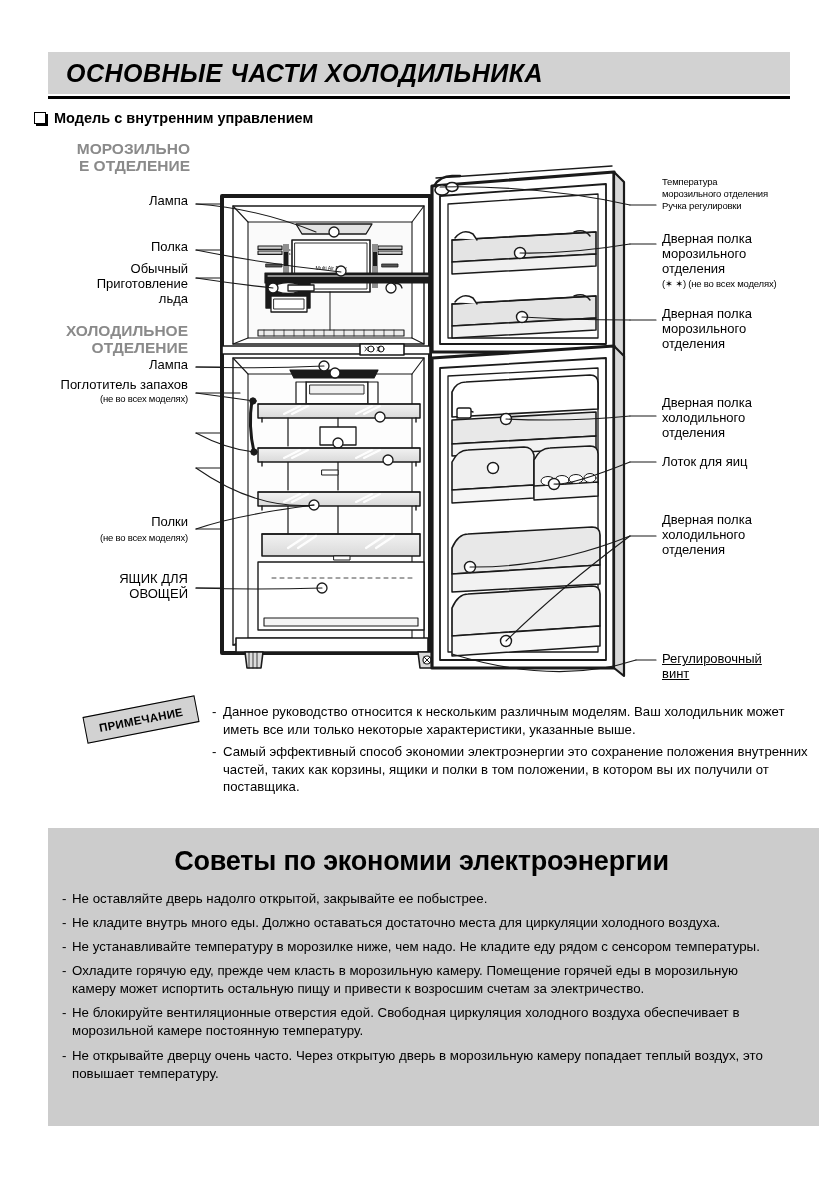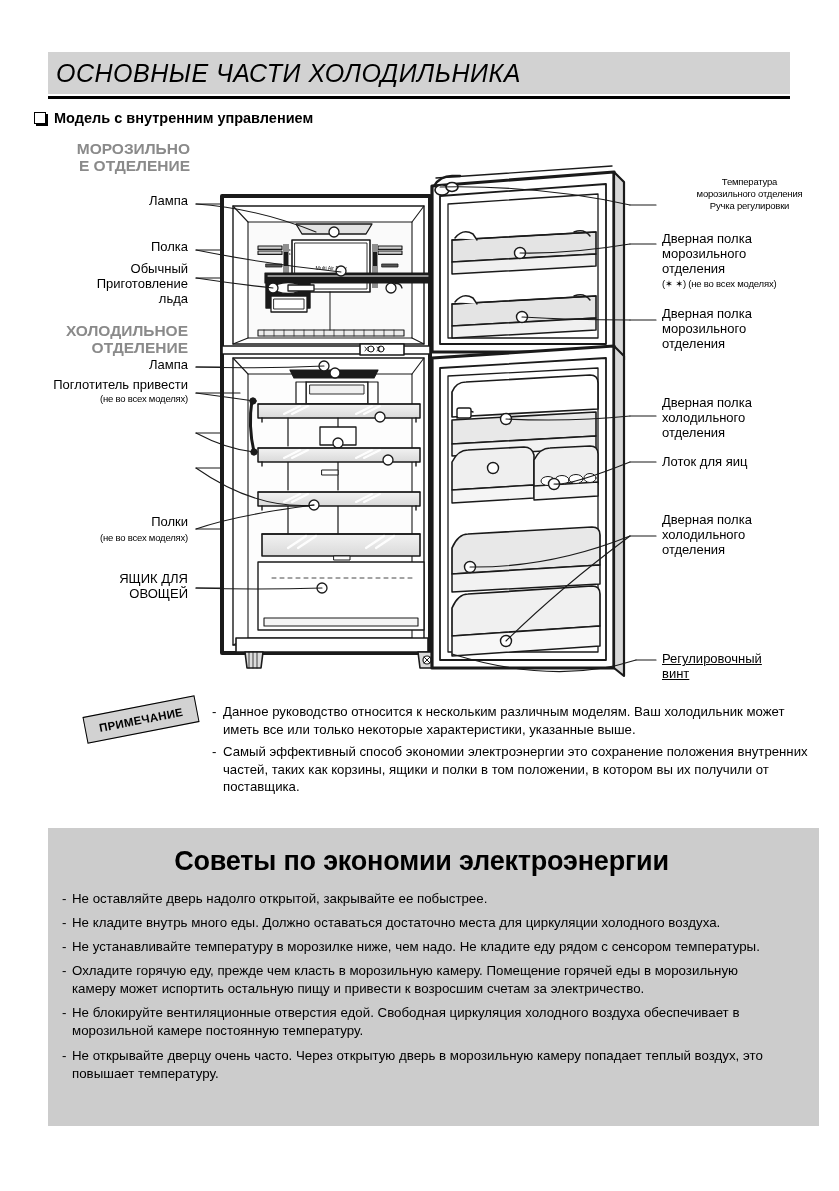--- a/index.html
+++ b/index.html
@@ -20,24 +20,24 @@
   .header-band {
     position: absolute;
     left: 48px; top: 52px;
     width: 742px; height: 42px;
     background: #d2d2d2;
     display: flex;
     align-items: center;
   }
   .header-title {
     font-size: 25px;
-    font-weight: normal;
+    font-weight: bold;
     font-style: italic;
     letter-spacing: 0.5px;
-    padding-left: 8px;
+    padding-left: 18px;
     white-space: nowrap;
   }
   .header-rule {
     position: absolute;
     left: 48px; top: 96px;
     width: 742px; height: 3px;
     background: #000;
   }
 
   
@@ -408,28 +408,28 @@
 <div class="lbl gray right" style="left:30px; top:140px; width:160px;">МОРОЗИЛЬНО
 Е ОТДЕЛЕНИЕ</div>
 <div class="lbl right" style="left:30px; top:194px; width:158px;">Лампа</div>
 <div class="lbl right" style="left:30px; top:240px; width:158px;">Полка</div>
 <div class="lbl right" style="left:20px; top:262px; width:168px;">Обычный
 Приготовление
 льда</div>
 <div class="lbl gray right" style="left:20px; top:322px; width:168px;">ХОЛОДИЛЬНОЕ
 ОТДЕЛЕНИЕ</div>
 <div class="lbl right" style="left:20px; top:358px; width:168px;">Лампа</div>
-<div class="lbl right" style="left:10px; top:378px; width:178px;">Поглотитель привести</div>
+<div class="lbl right" style="left:10px; top:378px; width:178px;">Поглотитель запахов</div>
 <div class="lbl sm right" style="left:10px; top:394px; width:178px;">(не во всех моделях)</div>
 <div class="lbl right" style="left:30px; top:515px; width:158px;">Полки</div>
 <div class="lbl sm right" style="left:20px; top:533px; width:168px;">(не во всех моделях)</div>
 <div class="lbl right" style="left:20px; top:572px; width:168px;">ЯЩИК ДЛЯ
 ОВОЩЕЙ</div>
 
-<div class="lbl sm left" style="left:662px; top:176px; width:175px; line-height:1.25;text-align:center;">Температура
+<div class="lbl sm left" style="left:662px; top:176px; width:175px; line-height:1.25;">Температура
 морозильного отделения
 Ручка регулировки</div>
 <div class="lbl left" style="left:662px; top:232px; width:175px;">Дверная полка
 морозильного
 отделения</div>
 <div class="lbl sm left" style="left:662px; top:279px; width:178px;">(✶ ✶) (не во всех моделях)</div>
 <div class="lbl left" style="left:662px; top:307px; width:175px;">Дверная полка
 морозильного
 отделения</div>
 <div class="lbl left" style="left:662px; top:396px; width:175px;">Дверная полка

